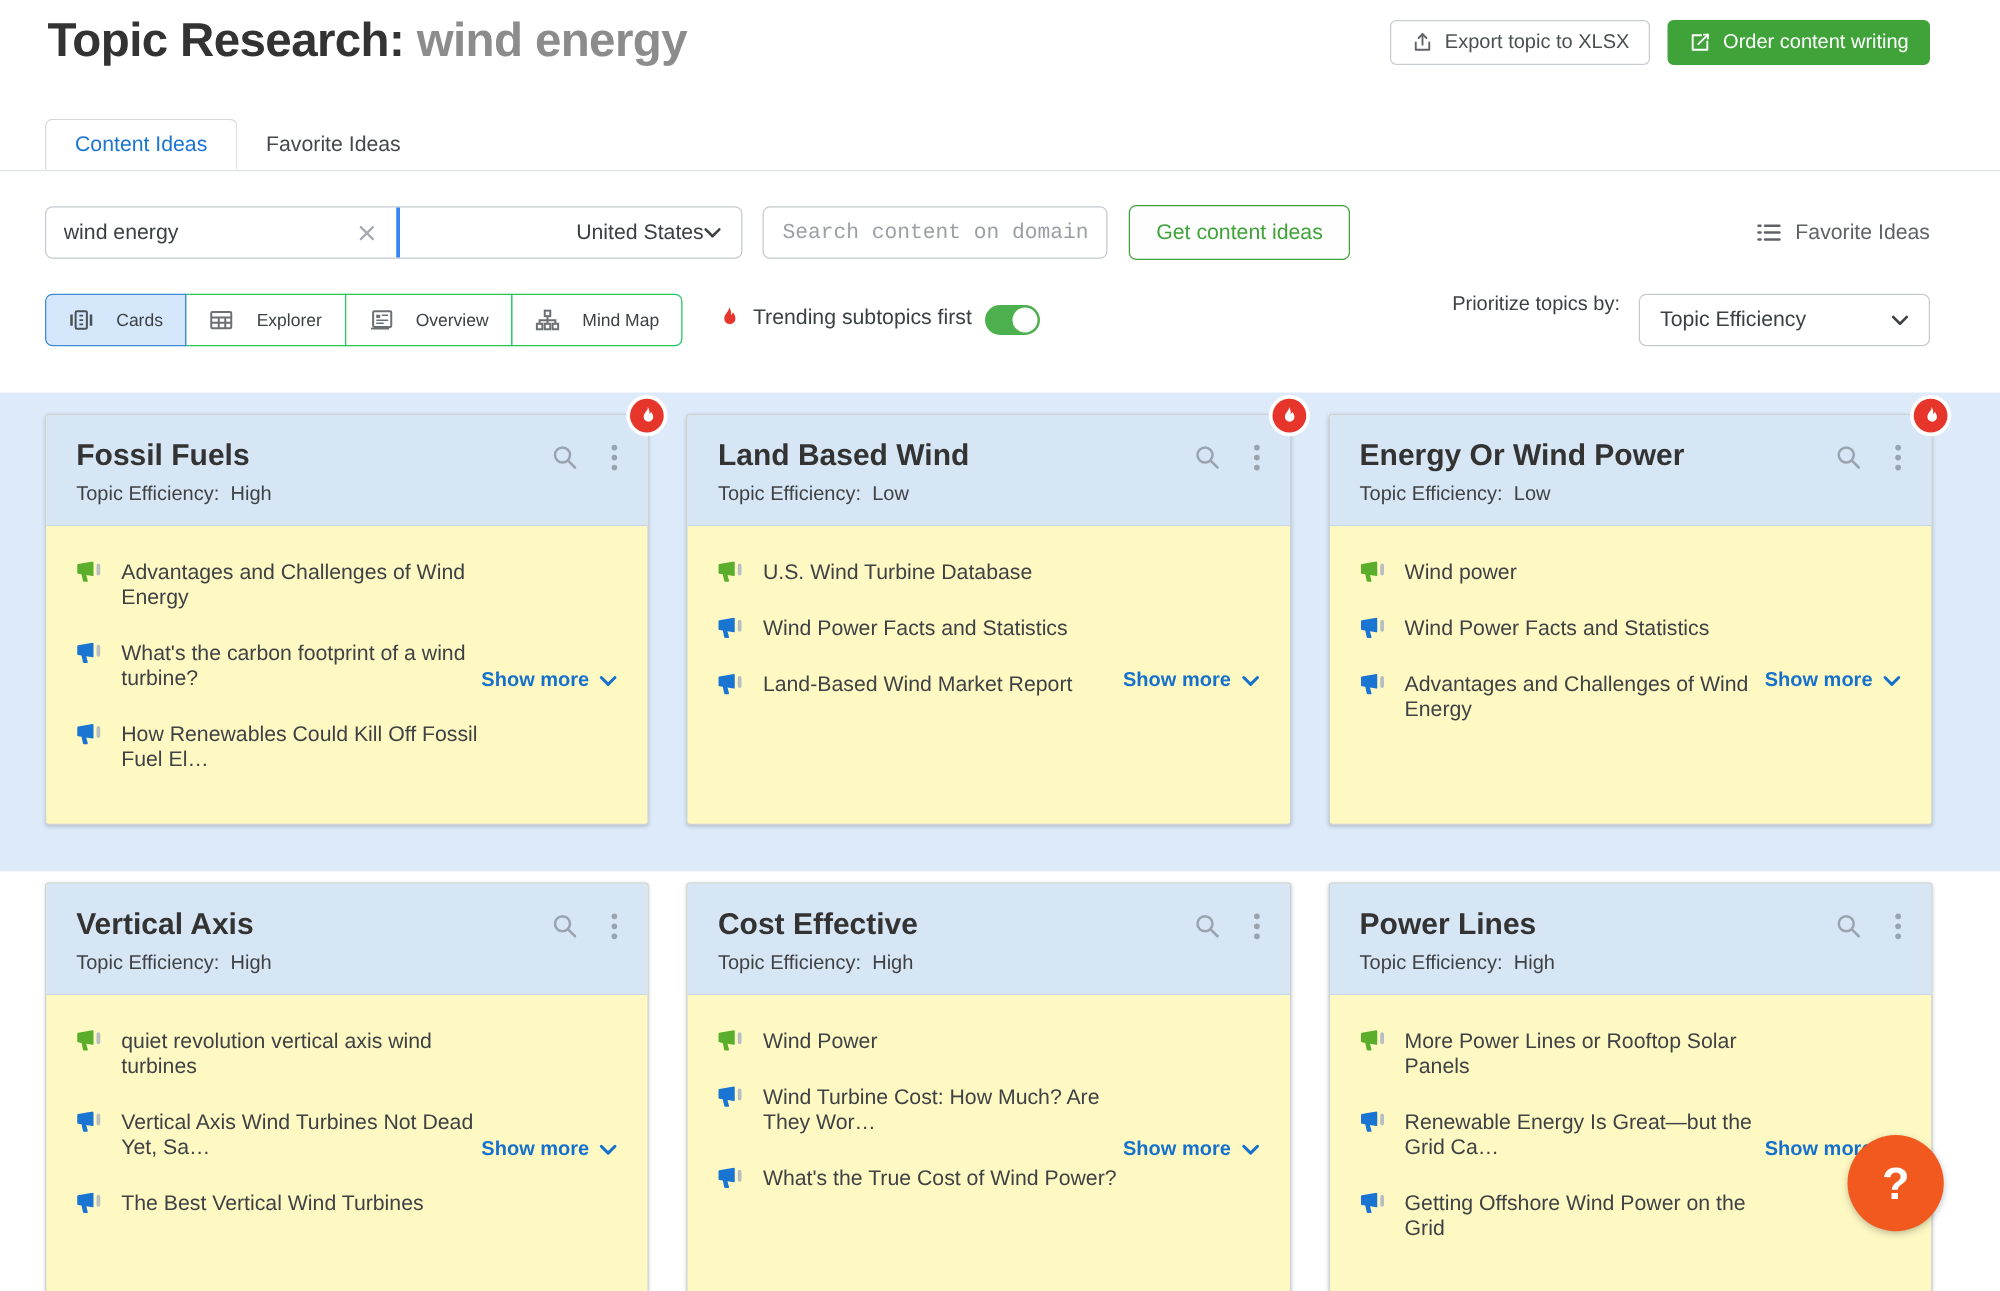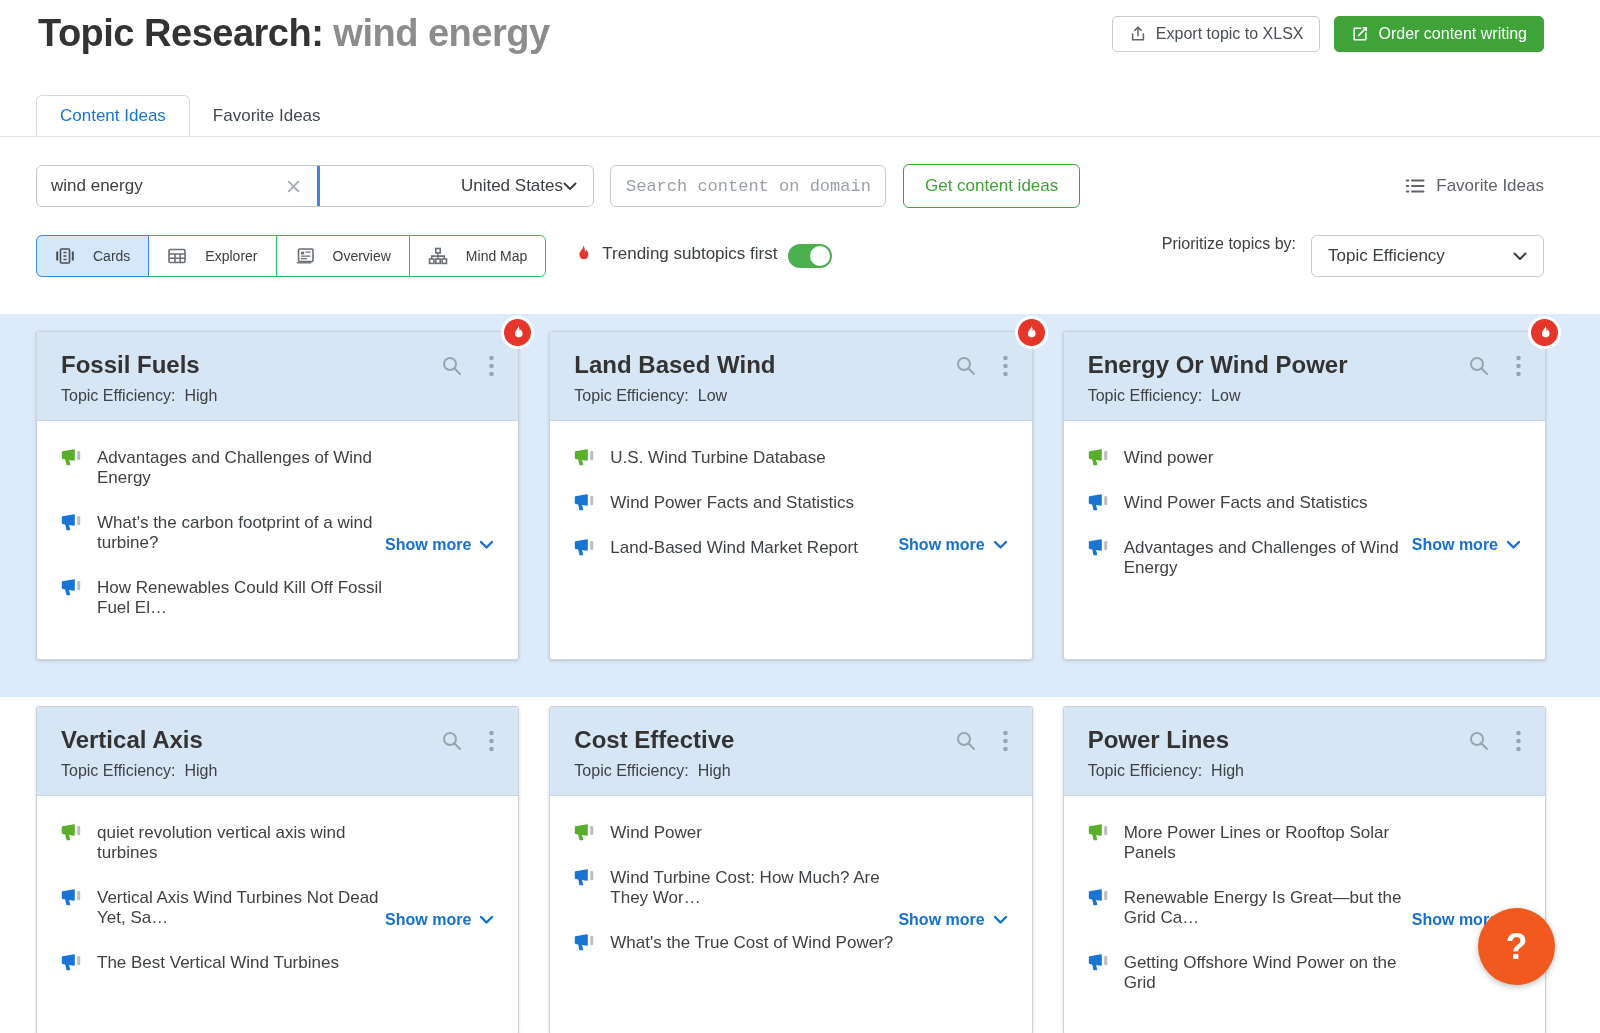--- a/index.html
+++ b/index.html
@@ -47,21 +47,21 @@
   .toggle { width:44px; height:24px; border-radius:12px; background:var(--toggle-green,#4cb04f); position:relative; cursor:pointer; }
   .toggle .knob { position:absolute; top:2px; right:2px; width:20px; height:20px; border-radius:50%; background:#fff; }
   .prioritize { margin-left:auto; display:flex; align-items:flex-start; gap:15px; }
   .prioritize-label { font-size:16px; color:#3c4043; }
   .select { width:233px; height:42px; border:1px solid #c4cad0; border-radius:6px; display:flex; align-items:center; justify-content:space-between; padding:0 16px; font-size:17px; color:#3c4043; background:#fff; cursor:pointer; }
 
   
   .trending-band { background:var(--band-blue,#dceafa); margin-top:37px; padding:17px 0 37px; }
   .cards-grid { display:grid; grid-template-columns:repeat(3,1fr); gap:30px; margin:0 54px 0 36px; }
   .cards-grid.regular { margin-top:9px; }
-  .card { position:relative; background:#ffffff; border:1px solid #ccd2d8; border-radius:3px; box-shadow:0 1px 3px rgba(80,90,100,.25); display:flex; flex-direction:column; min-height:313px; }
+  .card { position:relative; background:#fef9c3; border:1px solid #ccd2d8; border-radius:3px; box-shadow:0 1px 3px rgba(80,90,100,.25); display:flex; flex-direction:column; min-height:313px; }
   .card-header { background:var(--card-header-blue,#d7e6f5); border-bottom:1px solid #c9d6e4; padding:19px 24px 15px; border-radius:3px 3px 0 0; }
   .card-title-row { display:flex; align-items:flex-start; }
   .card-title { font-size:24px; font-weight:bold; color:#333; flex:1; }
   .card-actions { display:flex; align-items:center; gap:26px; padding-top:4px; }
   .icon-btn { cursor:pointer; }
   .card-eff { margin-top:8px; font-size:16px; color:#3f4245; }
   .card-eff .eff-value { margin-left:9px; }
   .card-body { flex:1; display:flex; flex-direction:row; padding:27px 24px 16px; }
   .idea-list { list-style:none; flex:1; }
   .idea-item { display:flex; align-items:flex-start; gap:15px; margin-bottom:25px; font-size:17px; color:#3f4245; cursor:pointer; }

